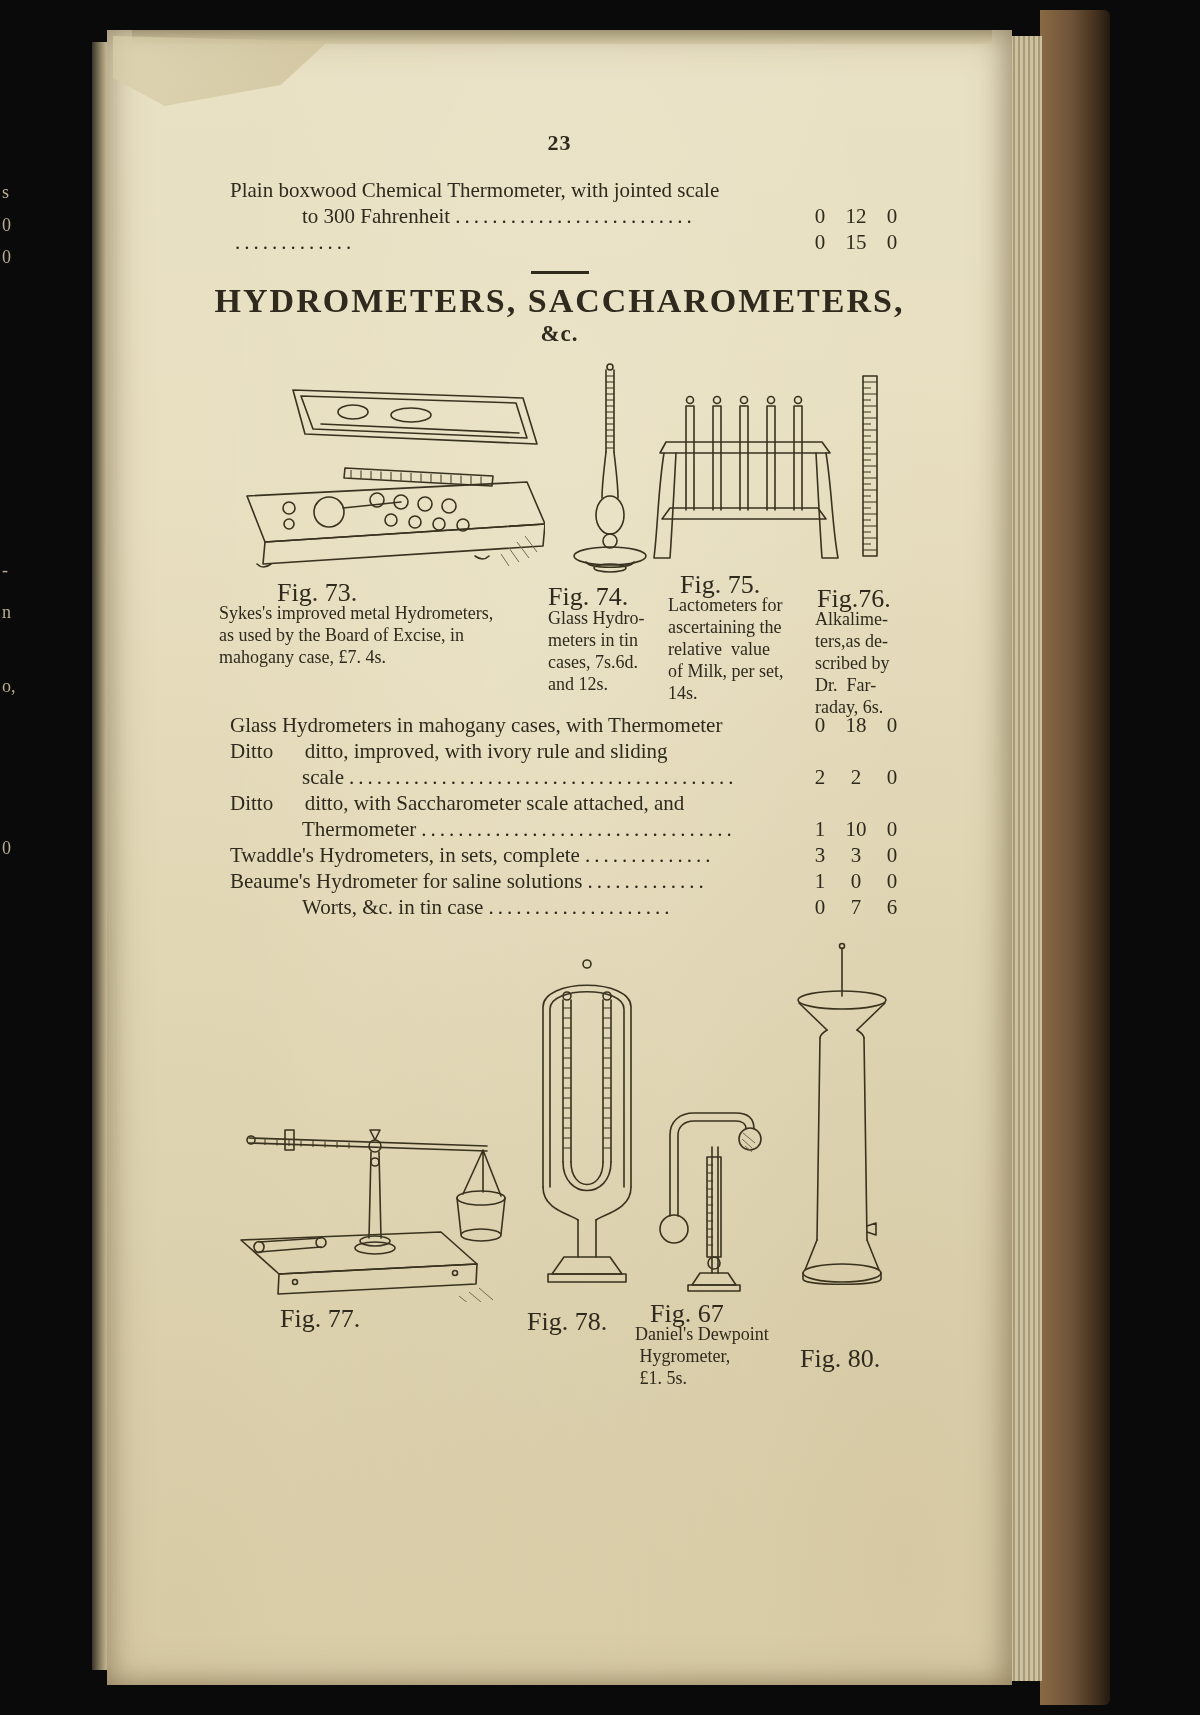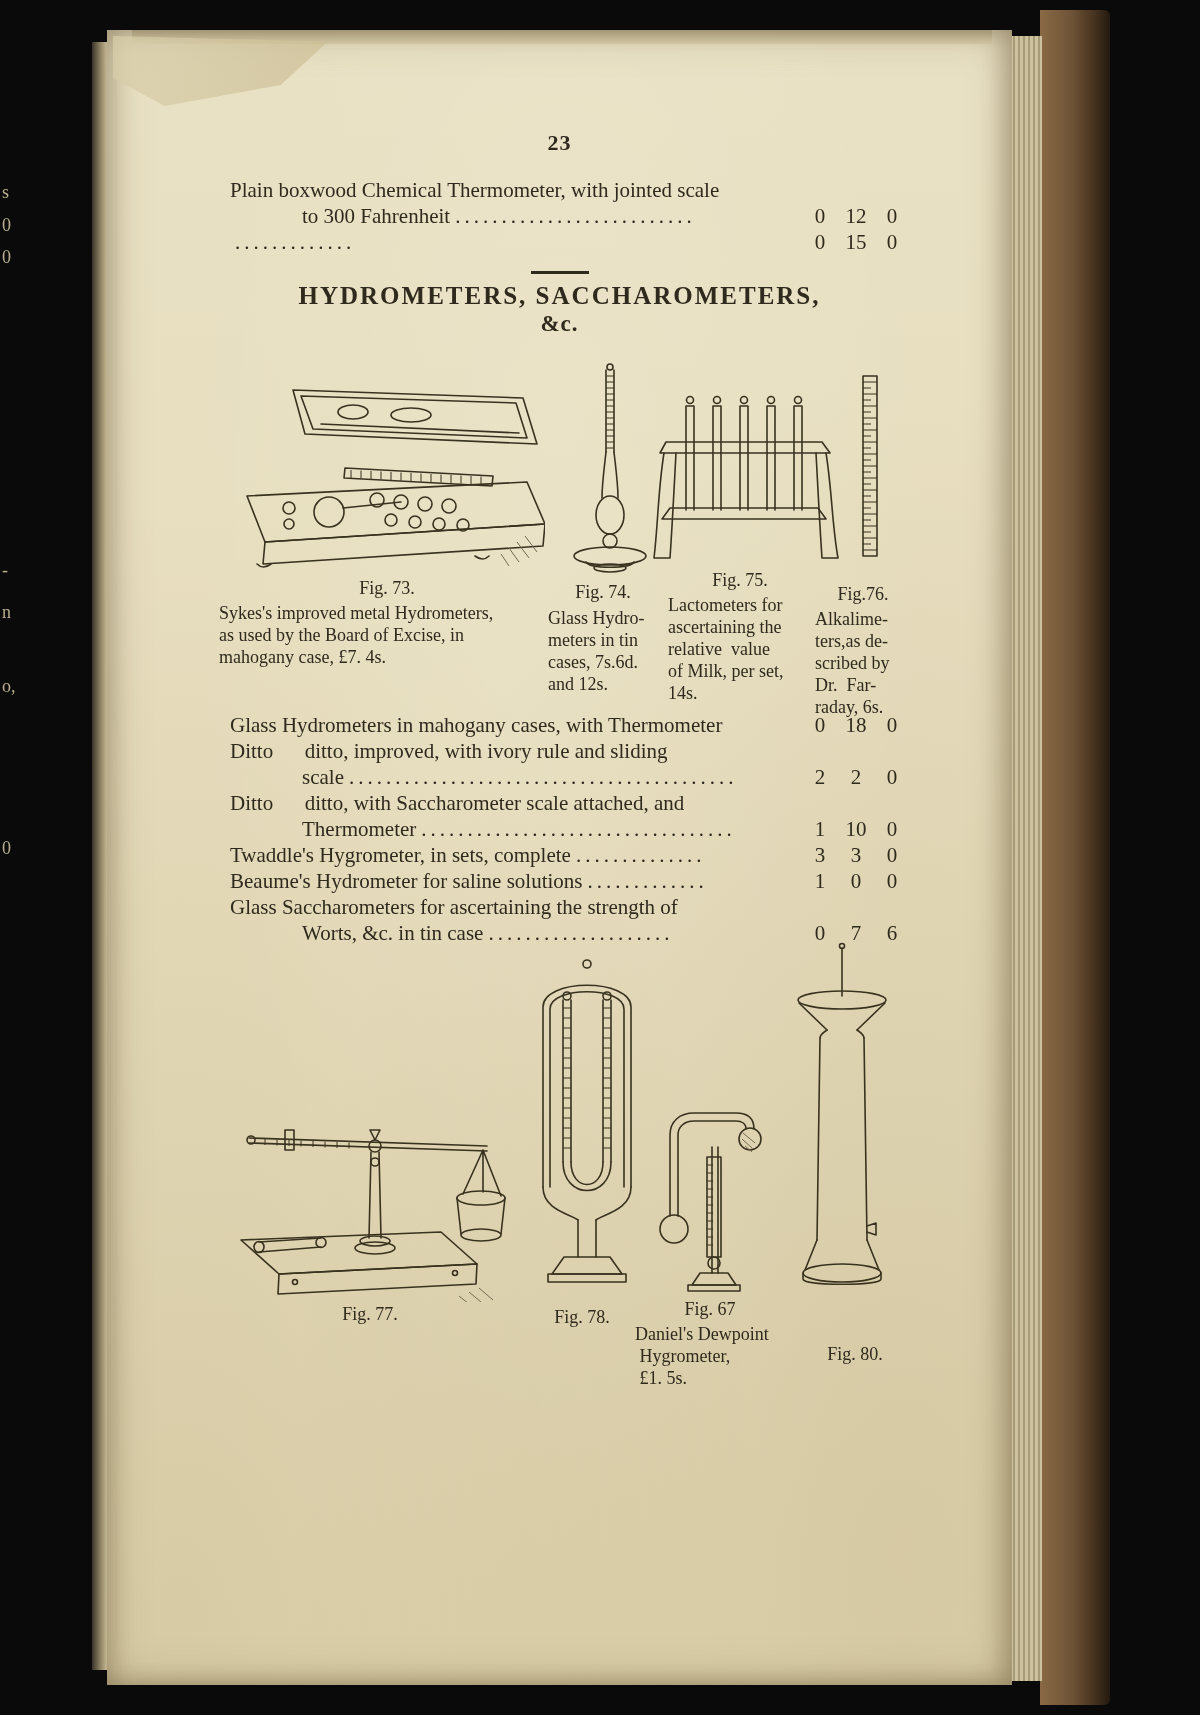--- a/index.html
+++ b/index.html
@@ -53,28 +53,28 @@
   .price { flex:0 0 auto; width:96px; display:flex; justify-content:space-between; }
   .price .pc { display:inline-block; text-align:center; }
   .price .pc:nth-child(1){ width:24px; }
   .price .pc:nth-child(2){ width:32px; }
   .price .pc:nth-child(3){ width:24px; }
 
   .rule { position:absolute; top:241px; left:0; right:0; }
   .rule div { width:58px; margin:0 auto; border-top:3px solid #2f2a1d; }
 
   .heading { position:absolute; top:252px; left:0; right:0; text-align:center; }
-  .heading .h1 { font-size:25px; font-weight:bold; letter-spacing:2px; }
+  .heading .h1 { font-size:34px; font-weight:bold; letter-spacing:2px; }
   .heading .h2 { font-size:23px; font-weight:bold; letter-spacing:1px; margin-top:1px; }
 
   .figrow { position:absolute; }
   .figrow1 { left:110px; top:330px; width:700px; height:372px; }
   .figrow2 { left:110px; top:910px; width:710px; height:620px; }
   .abs { position:absolute; }
-  .figlabel { font-size:18px; text-align:center; }
+  .figlabel { font-size:26px; text-align:left; }
   .cap { font-size:18px; line-height:22px; white-space:pre-wrap; }
 
   .pricelist { position:absolute; left:123px; top:682px; width:674px; font-size:21px; line-height:26px; }
 
   svg .ln { fill:none; stroke:#39321f; stroke-width:1.6; stroke-linejoin:round; stroke-linecap:round; }
   svg .tick { fill:none; stroke:#39321f; stroke-width:1; }
   svg .hatch { fill:none; stroke:#746b52; stroke-width:1; }
 
   .edge-frag { position:absolute; left:2px; color:#b9ae8d; font-size:18px; }
 </style>
@@ -248,21 +248,21 @@
         <span class="price">
           <span class="pc">1</span>
           <span class="pc">10</span>
           <span class="pc">0</span>
         </span>
       </div>
     </div>
 
     <div>
       <div class="flexline">
-        <span class="line">Twaddle's Hygrometer, in sets, complete</span>
+        <span class="line">Twaddle's Hydrometers, in sets, complete</span>
         <span class="dots">..............</span>
         <span class="price">
           <span class="pc">3</span>
           <span class="pc">3</span>
           <span class="pc">0</span>
         </span>
       </div>
     </div>
 
     <div>
@@ -271,21 +271,20 @@
         <span class="dots">.............</span>
         <span class="price">
           <span class="pc">1</span>
           <span class="pc">0</span>
           <span class="pc">0</span>
         </span>
       </div>
     </div>
 
     <div>
-      <div class="line">Glass Saccharometers for ascertaining the strength of</div>
       <div class="flexline ind">
         <span class="line">Worts, &amp;c. in tin case</span>
         <span class="dots">....................</span>
         <span class="price">
           <span class="pc">0</span>
           <span class="pc">7</span>
           <span class="pc">6</span>
         </span>
       </div>
     </div>

